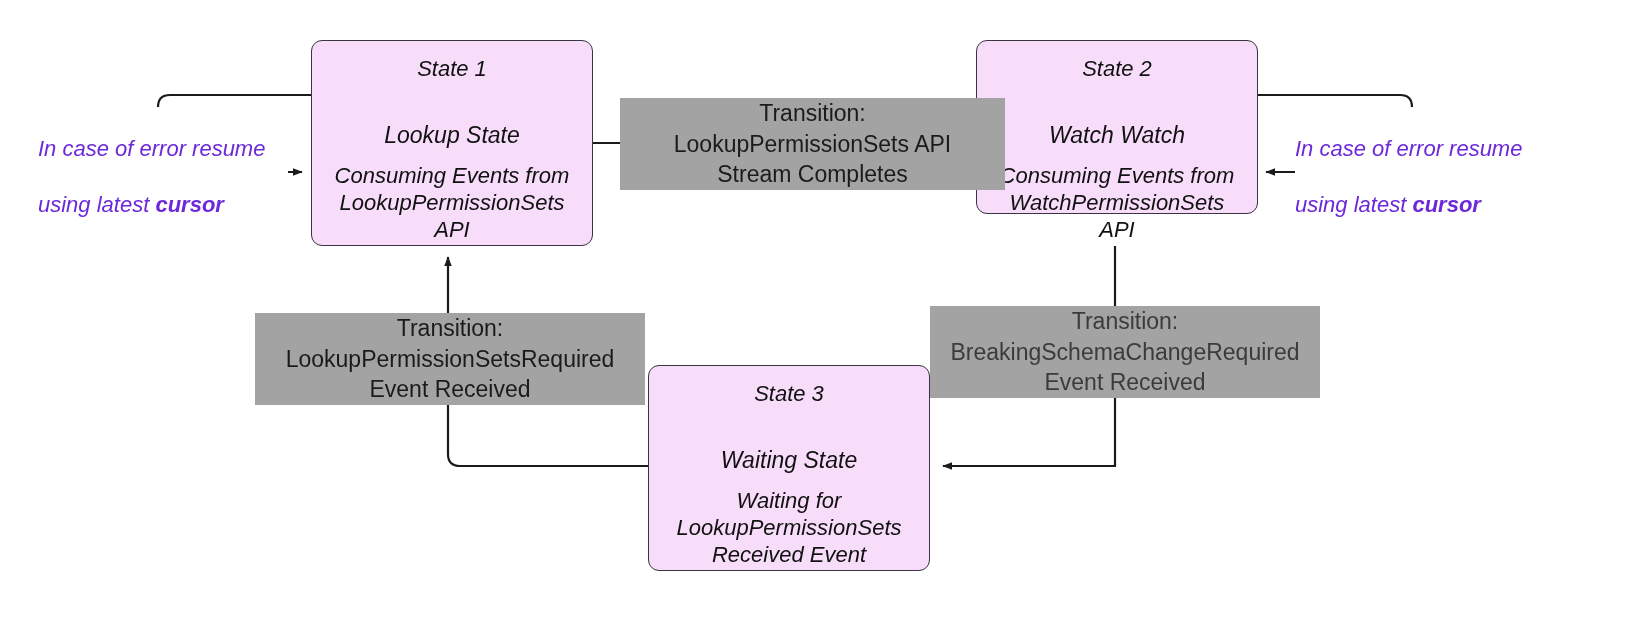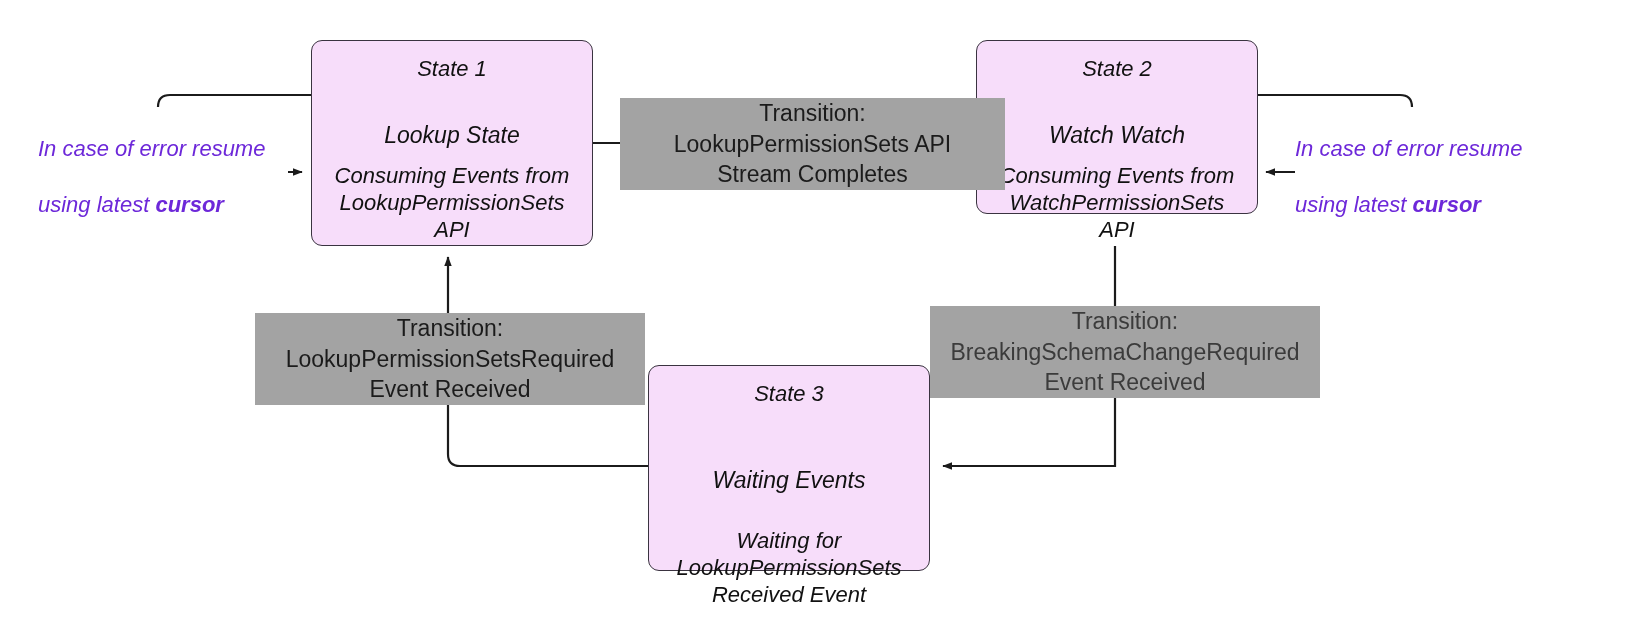--- a/index.html
+++ b/index.html
@@ -121,23 +121,23 @@
   </div>
 
   <div class="state-box" style="left:976px; top:40px; width:282px; height:174px;">
     <div class="state-index">State 2</div>
     <div class="state-title">Watch Watch</div>
     <div class="state-desc">Consuming Events from
 WatchPermissionSets
 API</div>
   </div>
 
-  <div class="state-box" style="left:648px; top:365px; width:282px; height:206px;gap:20px;">
+  <div class="state-box" style="left:648px; top:365px; width:282px; height:206px;">
     <div class="state-index">State 3</div>
-    <div class="state-title">Waiting Events</div>
+    <div class="state-title">Waiting State</div>
     <div class="state-desc">Waiting for
 LookupPermissionSets
 Received Event</div>
   </div>
 
   <div class="edge-label" style="left:620px; top:98px; width:385px;">Transition:
 LookupPermissionSets API
 Stream Completes</div>
 
   <div class="edge-label" style="left:255px; top:313px; width:390px;">Transition:

